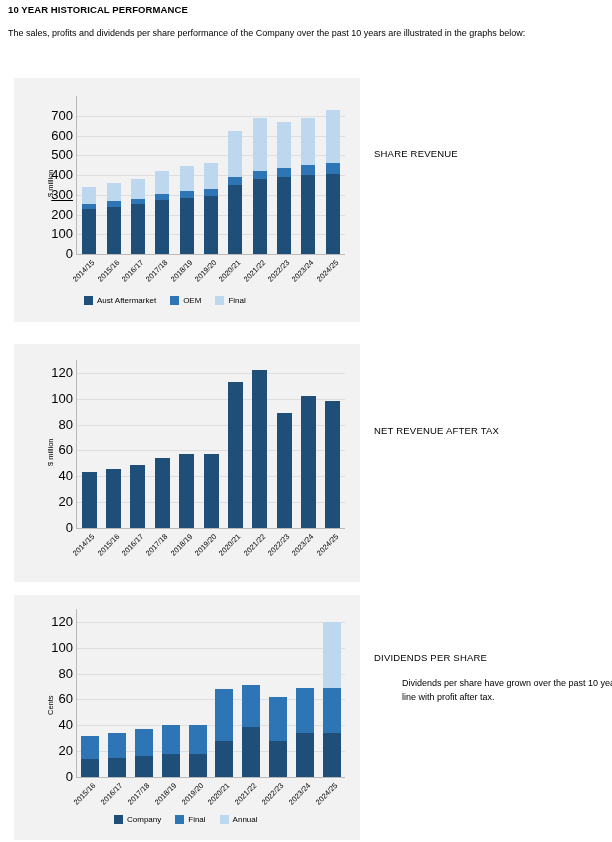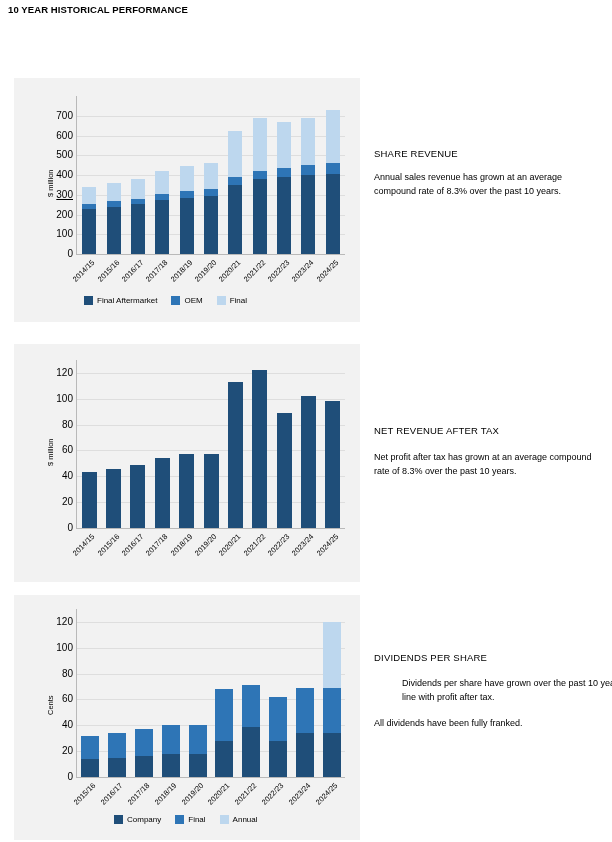--- a/index.html
+++ b/index.html
@@ -63,21 +63,21 @@
     position: absolute;
     left: 0;
     right: 0;
     height: 1px;
     background: #dedede;
   }
   .ytick {
     position: absolute;
     right: 100%;
     margin-right: 4px;
-    font-size: 10px;
+    font-size: 13px;
     line-height: 8px;
     transform: translateY(-4px);
     white-space: nowrap;
   }
   .bar-wrap {
     position: absolute;
     bottom: 0;
   }
   .seg {
     position: absolute;
@@ -120,20 +120,21 @@
     line-height: 14px;
     width: 232px;
   }
 </style>
 </head>
 <body>
 
 <div class="page">
 
   <div class="doc-title">10 YEAR HISTORICAL PERFORMANCE</div>
+  <div class="intro">The sales, profits and dividends per share performance of the Company over the past 10 years are illustrated in the graphs below:</div>
 
   <div class="chart-block" id="sales-block" style="left:14px; top:78px; width:346px; height:244px;">
     <div class="chart-inner" id="sales-inner">
         <div class="y-axis-title" style="left: 32px; top: 119px;">$ million</div>
         <div class="plot" style="left: 62px; top: 18px; width: 268px; height: 158px;">
           <div class="ytick" style="top: 158px;">0</div>
           <div class="gridline" style="top: 138.25px;"></div>
           <div class="ytick" style="top: 138.25px;">100</div>
           <div class="gridline" style="top: 118.5px;"></div>
           <div class="ytick" style="top: 118.5px;">200</div>
@@ -210,35 +211,34 @@
         <div class="xlabel" style="left: 127.636px; top: 180px; width: 46px;">2018/19</div>
         <div class="xlabel" style="left: 152px; top: 180px; width: 46px;">2019/20</div>
         <div class="xlabel" style="left: 176.364px; top: 180px; width: 46px;">2020/21</div>
         <div class="xlabel" style="left: 200.727px; top: 180px; width: 46px;">2021/22</div>
         <div class="xlabel" style="left: 225.091px; top: 180px; width: 46px;">2022/23</div>
         <div class="xlabel" style="left: 249.455px; top: 180px; width: 46px;">2023/24</div>
         <div class="xlabel" style="left: 273.818px; top: 180px; width: 46px;">2024/25</div>
         <div class="legend" style="left: 70px; top: 218px;">
           <div class="legend-item">
             <span class="swatch" style="background: rgb(31, 78, 121);"></span>
-            <span>Final Aftermarket</span>
+            <span>Aust Aftermarket</span>
           </div>
           <div class="legend-item">
             <span class="swatch" style="background: rgb(46, 117, 182);"></span>
             <span>OEM</span>
           </div>
           <div class="legend-item">
             <span class="swatch" style="background: rgb(189, 215, 238);"></span>
             <span>Final</span>
           </div>
         </div>
       </div>
   </div>
   <div class="side-title" style="left:374px; top:148px;">SHARE REVENUE</div>
-  <div class="side-text" style="left:374px; top:170px;">Annual sales revenue has grown at an average compound rate of 8.3% over the past 10 years.</div>
 
   <div class="chart-block" id="npat-block" style="left:14px; top:344px; width:346px; height:238px;">
     <div class="chart-inner" id="npat-inner">
         <div class="y-axis-title" style="left: 32px; top: 122px;">$ million</div>
         <div class="plot" style="left: 62px; top: 16px; width: 268px; height: 168px;">
           <div class="ytick" style="top: 168px;">0</div>
           <div class="gridline" style="top: 142.154px;"></div>
           <div class="ytick" style="top: 142.154px;">20</div>
           <div class="gridline" style="top: 116.308px;"></div>
           <div class="ytick" style="top: 116.308px;">40</div>
@@ -291,21 +291,20 @@
         <div class="xlabel" style="left: 127.636px; top: 188px; width: 46px;">2018/19</div>
         <div class="xlabel" style="left: 152px; top: 188px; width: 46px;">2019/20</div>
         <div class="xlabel" style="left: 176.364px; top: 188px; width: 46px;">2020/21</div>
         <div class="xlabel" style="left: 200.727px; top: 188px; width: 46px;">2021/22</div>
         <div class="xlabel" style="left: 225.091px; top: 188px; width: 46px;">2022/23</div>
         <div class="xlabel" style="left: 249.455px; top: 188px; width: 46px;">2023/24</div>
         <div class="xlabel" style="left: 273.818px; top: 188px; width: 46px;">2024/25</div>
       </div>
   </div>
   <div class="side-title" style="left:374px; top:425px;">NET REVENUE AFTER TAX</div>
-  <div class="side-text" style="left:374px; top:450px;">Net profit after tax has grown at an average compound rate of 8.3% over the past 10 years.</div>
 
   <div class="chart-block" id="div-block" style="left:14px; top:595px; width:346px; height:245px;">
     <div class="chart-inner" id="div-inner">
         <div class="y-axis-title" style="left: 32px; top: 120px;">Cents</div>
         <div class="plot" style="left: 62px; top: 14px; width: 268px; height: 168px;">
           <div class="ytick" style="top: 168px;">0</div>
           <div class="gridline" style="top: 142.154px;"></div>
           <div class="ytick" style="top: 142.154px;">20</div>
           <div class="gridline" style="top: 116.308px;"></div>
           <div class="ytick" style="top: 116.308px;">40</div>
@@ -380,15 +379,14 @@
           </div>
           <div class="legend-item">
             <span class="swatch" style="background: rgb(189, 215, 238);"></span>
             <span>Annual</span>
           </div>
         </div>
       </div>
   </div>
   <div class="side-title" style="left:374px; top:652px;">DIVIDENDS PER SHARE</div>
   <div class="side-text" style="left:374px; top:676px;margin-left:28px;">Dividends per share have grown over the past 10 years in line with profit after tax.</div>
-  <div class="side-text" style="left:374px; top:716px;">All dividends have been fully franked.</div>
 
 </div>
 
 </body></html>

